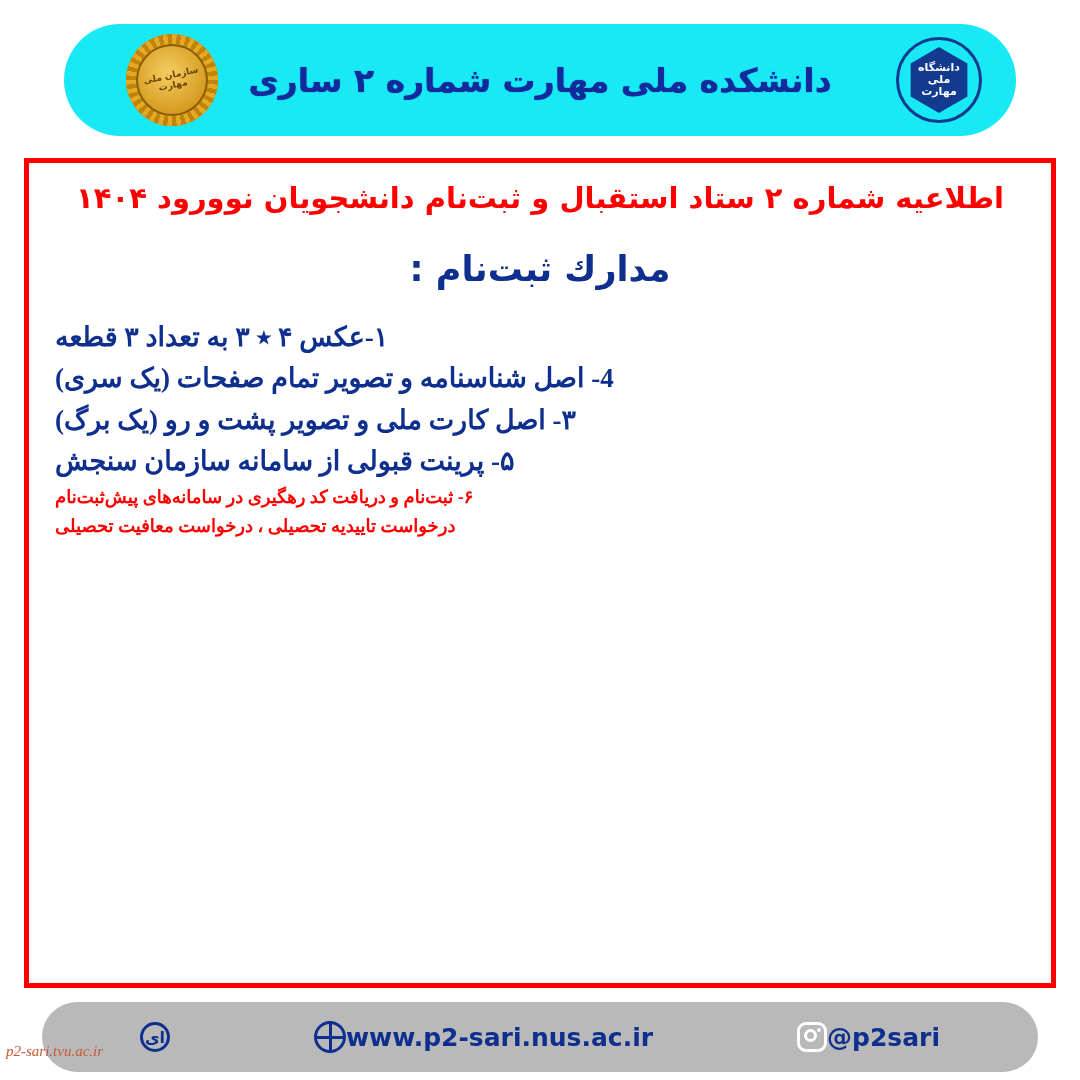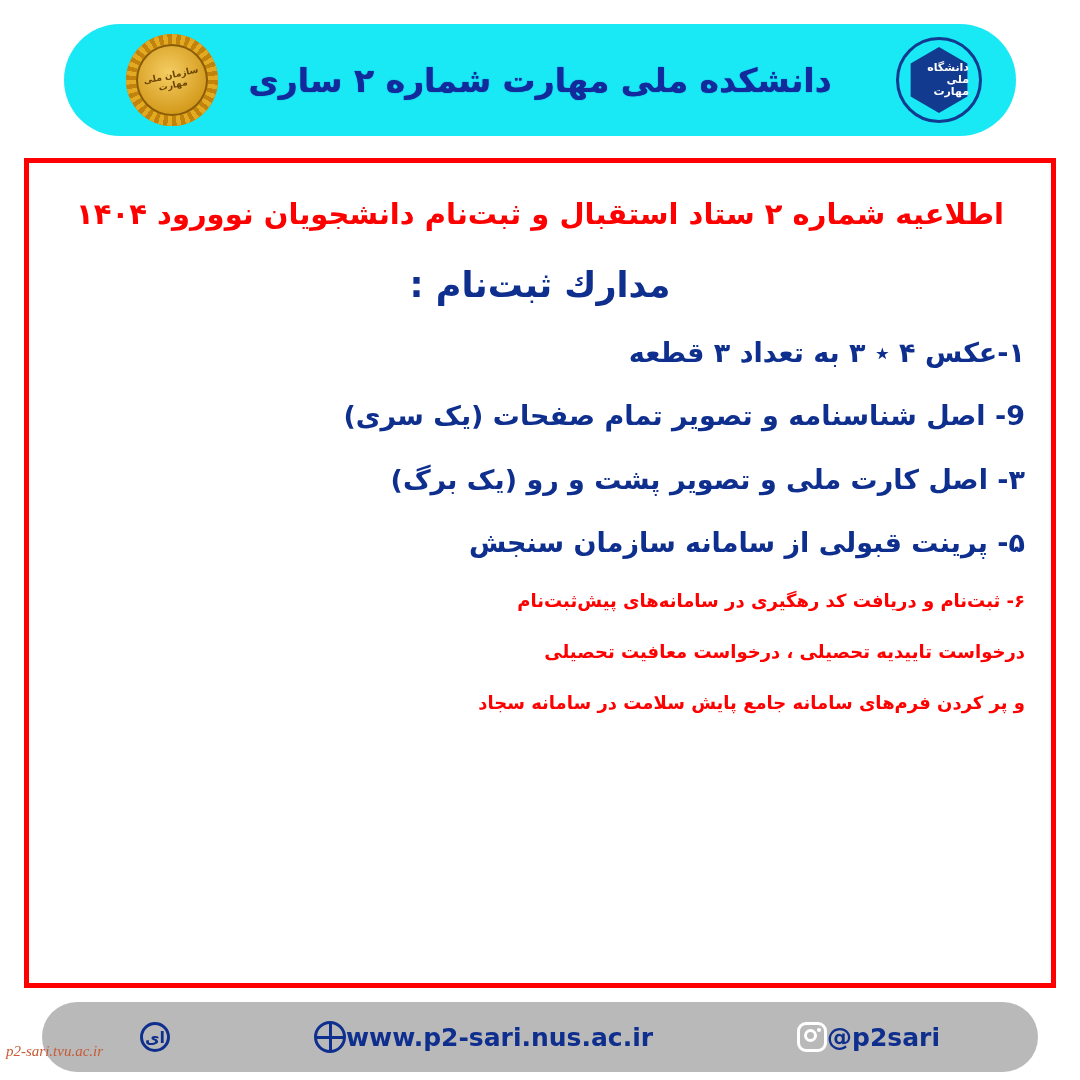--- a/index.html
+++ b/index.html
@@ -122,33 +122,33 @@
     background: #123a8f;
     clip-path: polygon(50% 0%, 93% 25%, 93% 75%, 50% 100%, 7% 75%, 7% 25%);
   }
   .uni-logo .mark {
     position: relative;
     z-index: 2;
     color: #ffffff;
     font-size: 11px;
     font-weight: bold;
     direction: rtl;
-    text-align: right;
+    text-align: center;
     line-height: 1.1;
     width: 60px;
   }
 
   
   .notice-box {
     flex: 1 1 auto;
     margin: 22px 10px 0 10px;
     border: 5px solid #ff0000;
     box-sizing: border-box;
     background: #ffffff;
-    padding: 24px 26px 10px 26px;
+    padding: 8px 26px 10px 26px;
     display: flex;
     flex-direction: column;
     align-items: center;
   }
 
   .notice-heading {
     color: #ff0000;
     font-size: 29px;
     font-weight: bold;
     text-align: center;
@@ -163,22 +163,23 @@
     text-align: left;
     direction: rtl;
     margin-top: 34px;
   }
 
   .items {
     margin-top: 30px;
     width: 100%;
     display: flex;
     flex-direction: column;
-    align-items: flex-start;
-    gap: 27px;
+    align-items: flex-end;
+    gap: 5px;
+    font-family: Liberation Serif, serif;
   }
   .item {
     color: #0f2f8f;
     font-size: 27px;
     font-weight: bold;
     direction: rtl;
     text-align: center;
     line-height: 1.35;
     white-space: nowrap;
   }
@@ -286,26 +287,25 @@
       <div class="mark">دانشگاه ملی مهارت</div>
     </div>
   </div>
 
   <div class="notice-box">
     <div class="notice-heading">اطلاعیه شماره ۲ ستاد استقبال و ثبت‌نام دانشجویان نوورود ۱۴۰۴</div>
     <div class="notice-subheading">مدارك ثبت‌نام :</div>
 
     <div class="items">
       <div class="item">۱-عکس ۴ ٭ ۳ به تعداد ۳ قطعه</div>
-      <div class="item">9- اصل شناسنامه و تصویر تمام صفحات (یک سری)</div>
+      <div class="item">4- اصل شناسنامه و تصویر تمام صفحات (یک سری)</div>
       <div class="item">۳- اصل کارت ملی و تصویر پشت و رو (یک برگ)</div>
       <div class="item">۵- پرینت قبولی از سامانه سازمان سنجش</div>
       <div class="item red">۶- ثبت‌نام و دریافت کد رهگیری در سامانه‌های پیش‌ثبت‌نام</div>
       <div class="item red">درخواست تاییدیه تحصیلی ، درخواست معافیت تحصیلی</div>
-      <div class="item red">و پر کردن فرم‌های سامانه جامع پایش سلامت در سامانه سجاد</div>
     </div>
   </div>
 
   <div class="footer-bar">
     <div class="footer-item">
       <span class="ig-icon"></span>
       <span class="label">@p2sari</span>
     </div>
 
     <div class="footer-item">

